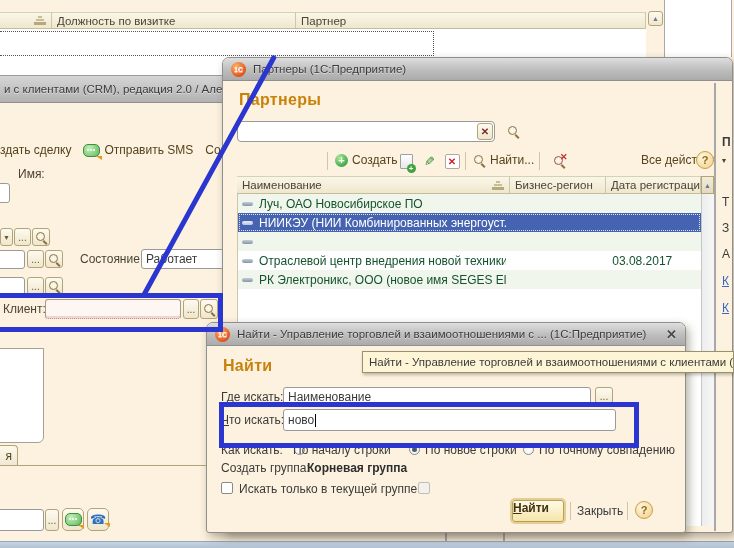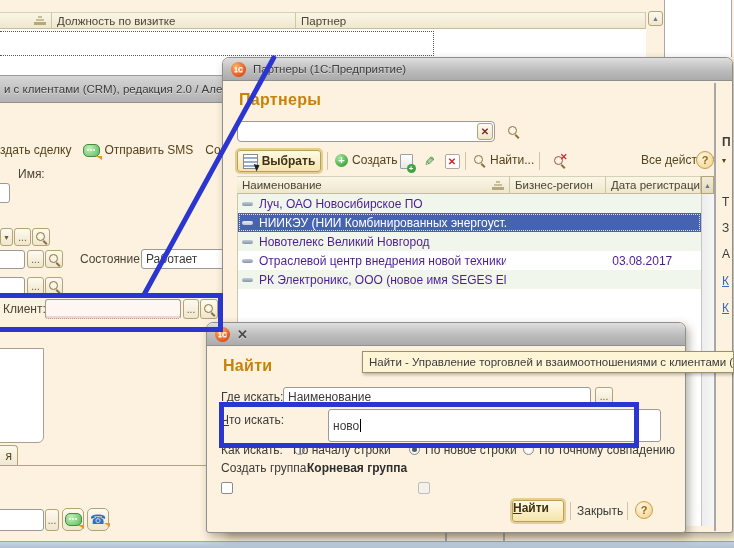--- a/index.html
+++ b/index.html
@@ -48,21 +48,21 @@
   .radio{position:absolute;width:11px;height:11px;border:1px solid #8a8a8a;border-radius:50%;background:radial-gradient(#ffffff,#eee);box-sizing:border-box;}
   .radio.sel::after{content:"";display:block;width:5px;height:5px;margin:2px;border-radius:50%;background:#4a5a6a;}
   .cb{position:absolute;width:12px;height:12px;border:1px solid #8a8a8a;border-radius:2px;background:#fff;box-sizing:border-box;}
   .cb.dis{border-color:#bdbdbd;background:#f4f1ea;}
   .accel{display:inline-block;}
   .accel::first-letter{text-decoration:underline;}
   .link{color:#3a66c4;text-decoration:underline;}
   
   .thead-cell{position:absolute;background:linear-gradient(#faf6e8,#efe7cd);border-right:1px solid #cfc6a8;border-bottom:1px solid #c5bc9e;border-top:1px solid #d8d0b4;box-sizing:border-box;display:flex;align-items:center;padding:0 5px;font-size:11.5px;color:#4a4434;overflow:hidden;white-space:nowrap;}
   .row-icon{display:inline-block;width:11px;height:4px;border-radius:2px;background:linear-gradient(#c2ccd8,#8795a8);flex:0 0 auto;margin:0 6px 0 4px;}
-  .prow{position:absolute;display:flex;align-items:center;font-size:12px;color:#4c1d95;overflow:hidden;white-space:nowrap;box-sizing:border-box;}
+  .prow{position:absolute;display:flex;align-items:center;font-size:12px;color:#14532d;overflow:hidden;white-space:nowrap;box-sizing:border-box;}
   
   .ann{position:absolute;z-index:60;}
 </style>
 </head>
 <body>
 
 <div id="screen">
 
   <div class="ab" style="left:0;top:0;width:734px;height:548px;">
 
@@ -178,24 +178,20 @@
     
     <div class="inp" style="left:14px;top:63px;width:258px;height:21px;border-radius:4px;">
       <span></span>
     </div>
     <div class="btn-sm" style="left:254px;top:65px;width:16px;height:17px;color:#7a2a2a;font-weight:bold;">
         <span>✕</span>
       </div>
     <span class="ab icon-search" style="left:284px;top:67px;"></span>
 
     
-    <div class="gold-btn" style="left:14px;top:92px;width:84px;height:22px;">
-      <span class="icon-select"></span>
-      <span>Выбрать</span>
-    </div>
     <div class="sep-v" style="left:104px;top:94px;height:18px;"></div>
     <div class="ab toolbtn" style="left:112px;top:95px;">
       <span class="icon-plus">+</span>
       <span>Создать</span>
     </div>
     <div class="btn-sm" style="left:172px;top:92px;width:22px;height:22px;background:transparent;border-color:transparent;">
         <span class="icon-doc"></span>
       </div>
     <div class="btn-sm" style="left:196px;top:92px;width:20px;height:22px;background:transparent;border-color:transparent;">
         <span class="icon-pencil">✎</span>
@@ -251,21 +247,20 @@
       <span style="width:90px;padding-left:6px;"></span>
     </div>
     <div class="prow" style="left:15px;top:155px;width:463px;height:19px;background:#4563b0;color:#fff;outline:1px dotted #dce4f5;outline-offset:-2px;">
       <span class="row-icon" style="background:linear-gradient(#e6ecf5,#b9c6da);"></span>
       <span style="width:250px;overflow:hidden;">НИИКЭУ (НИИ Комбинированных энергоуст...</span>
       <span style="width:96px;padding-left:6px;"></span>
       <span style="width:90px;padding-left:6px;"></span>
     </div>
     <div class="prow" style="left:15px;top:174px;width:463px;height:19px;background:#f0f6ec;">
       <span class="row-icon"></span>
-      <span style="width:250px;overflow:hidden;">Новотелекс Великий Новгород</span>
       <span style="width:96px;padding-left:6px;"></span>
       <span style="width:90px;padding-left:6px;"></span>
     </div>
     <div class="prow" style="left:15px;top:193px;width:463px;height:19px;background:#ffffff;">
       <span class="row-icon"></span>
       <span style="width:250px;overflow:hidden;">Отраслевой центр внедрения новой техники ...</span>
       <span style="width:96px;padding-left:6px;"></span>
       <span style="width:90px;padding-left:6px;">03.08.2017</span>
     </div>
     <div class="prow" style="left:15px;top:212px;width:463px;height:19px;background:#f0f6ec;">
@@ -283,51 +278,53 @@
       <span class="ab" style="left:6px;top:138px;">З</span>
       <span class="ab" style="left:6px;top:164px;">А</span>
       <span class="ab link" style="left:6px;top:191px;">К</span>
       <span class="ab link" style="left:6px;top:218px;">К</span>
     </div>
   </div>
 
   <div class="win" style="left:206px;top:322px;width:478px;height:209px;z-index:20;">
     <div class="titlebar">
       <span class="icon-1c">1С</span>
+      <span class="win-title">Найти - Управление торговлей и взаимоотношениями с ...  (1С:Предприятие)</span>
       <span style="font-weight:bold;color:#4a4a4a;font-size:13px;">✕</span>
     </div>
 
     <div class="ab hdr-orange" style="left:16px;top:34px;">Найти</div>
 
     <span class="ab lbl accel" style="left:14px;top:67px;color:#3b3b3b;">Где искать:</span>
     <div class="inp" style="left:76px;top:64px;width:308px;height:19px;">
       <span>Наименование</span>
     </div>
     <div class="btn-sm" style="left:388px;top:64px;width:18px;height:19px;">
         <span>...</span>
       </div>
 
     <span class="ab lbl accel" style="left:14px;top:90px;color:#3b3b3b;">Что искать:</span>
-    <div class="inp" style="left:76px;top:86px;width:333px;height:33px;margin-left:45px;">
+    <div class="inp" style="left:76px;top:86px;width:333px;height:22px;">
       <span>ново</span>
       <span style="display:inline-block;width:1px;height:13px;background:#000;margin-left:1px;"></span>
     </div>
 
     <span class="ab lbl" style="left:14px;top:120px;color:#3b3b3b;">Как искать:</span>
     <span class="radio" style="left:87px;top:121px;"></span>
     <span class="ab lbl" style="left:86px;top:120px;">По началу строки</span>
     <span class="radio sel" style="left:202px;top:121px;"></span>
     <span class="ab lbl" style="left:218px;top:120px;">По новое строки</span>
     <span class="radio" style="left:316px;top:121px;"></span>
     <span class="ab lbl" style="left:332px;top:120px;">По точному совпадению</span>
 
     <span class="ab lbl" style="left:14px;top:138px;color:#3b3b3b;">Создать группа:</span>
     <span class="ab lbl" style="left:100px;top:138px;font-weight:bold;color:#2e2e2e;">Корневая группа</span>
 
     <span class="cb" style="left:14px;top:159px;"></span>
+    <span class="ab lbl" style="left:32px;top:159px;">Искать только в текущей группе</span>
     <span class="cb dis" style="left:211px;top:159px;"></span>
 
     <div class="gold-btn accel" style="left:305px;top:177px;width:52px;height:22px;">
       <span class="accel">Найти</span>
     </div>
     <div class="sep-v" style="left:363px;top:179px;height:18px;"></div>
     <span class="ab lbl" style="left:370px;top:181px;color:#3b3b3b;">Закрыть</span>
     <div class="sep-v" style="left:420px;top:179px;height:18px;"></div>
     <div class="ab" style="left:428px;top:178px;"><span class="icon-help">?</span></div>
   </div>

